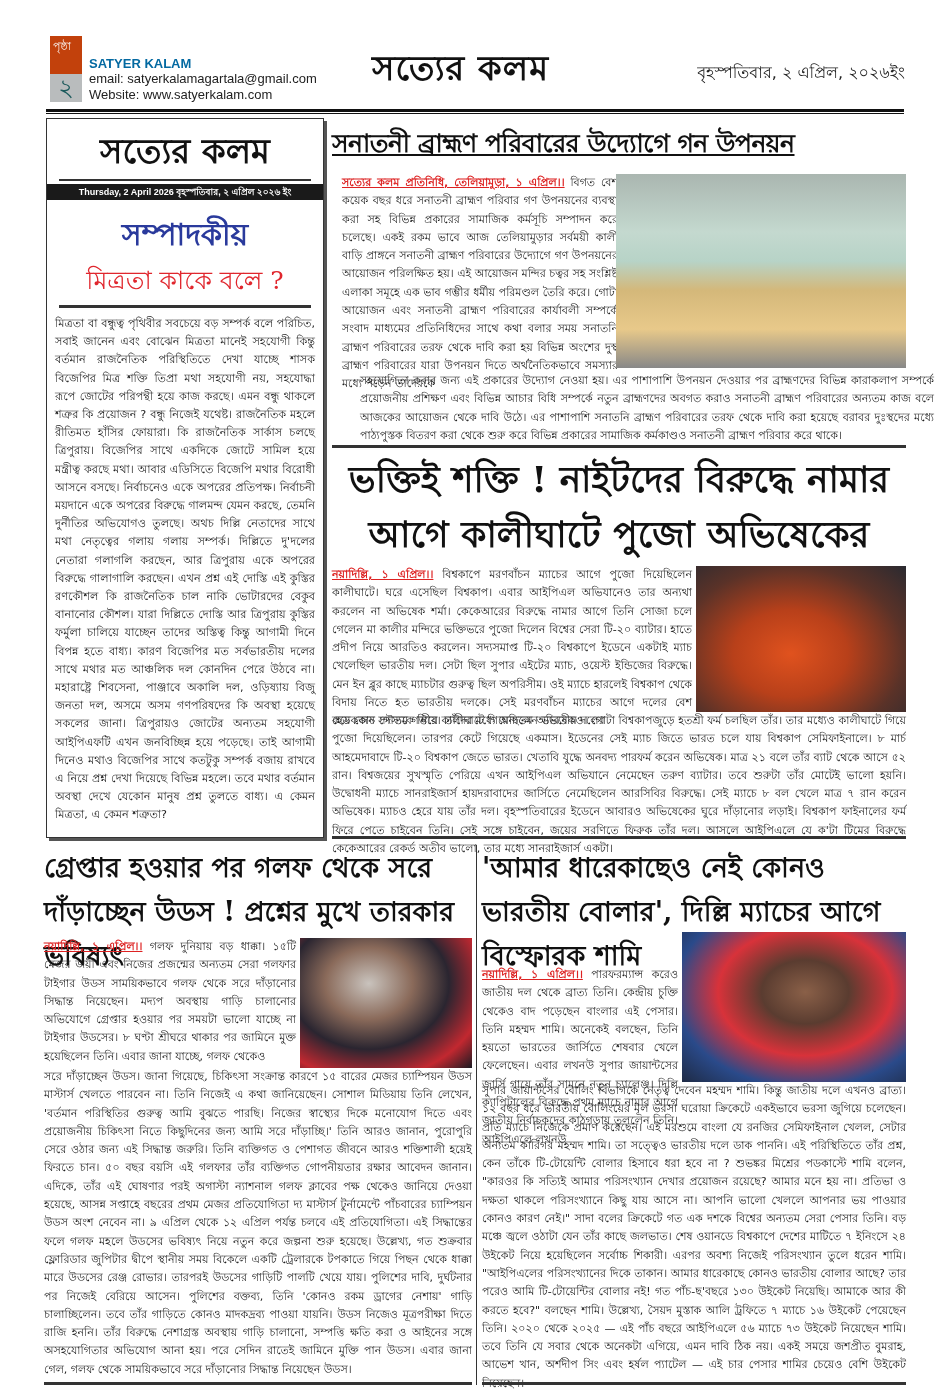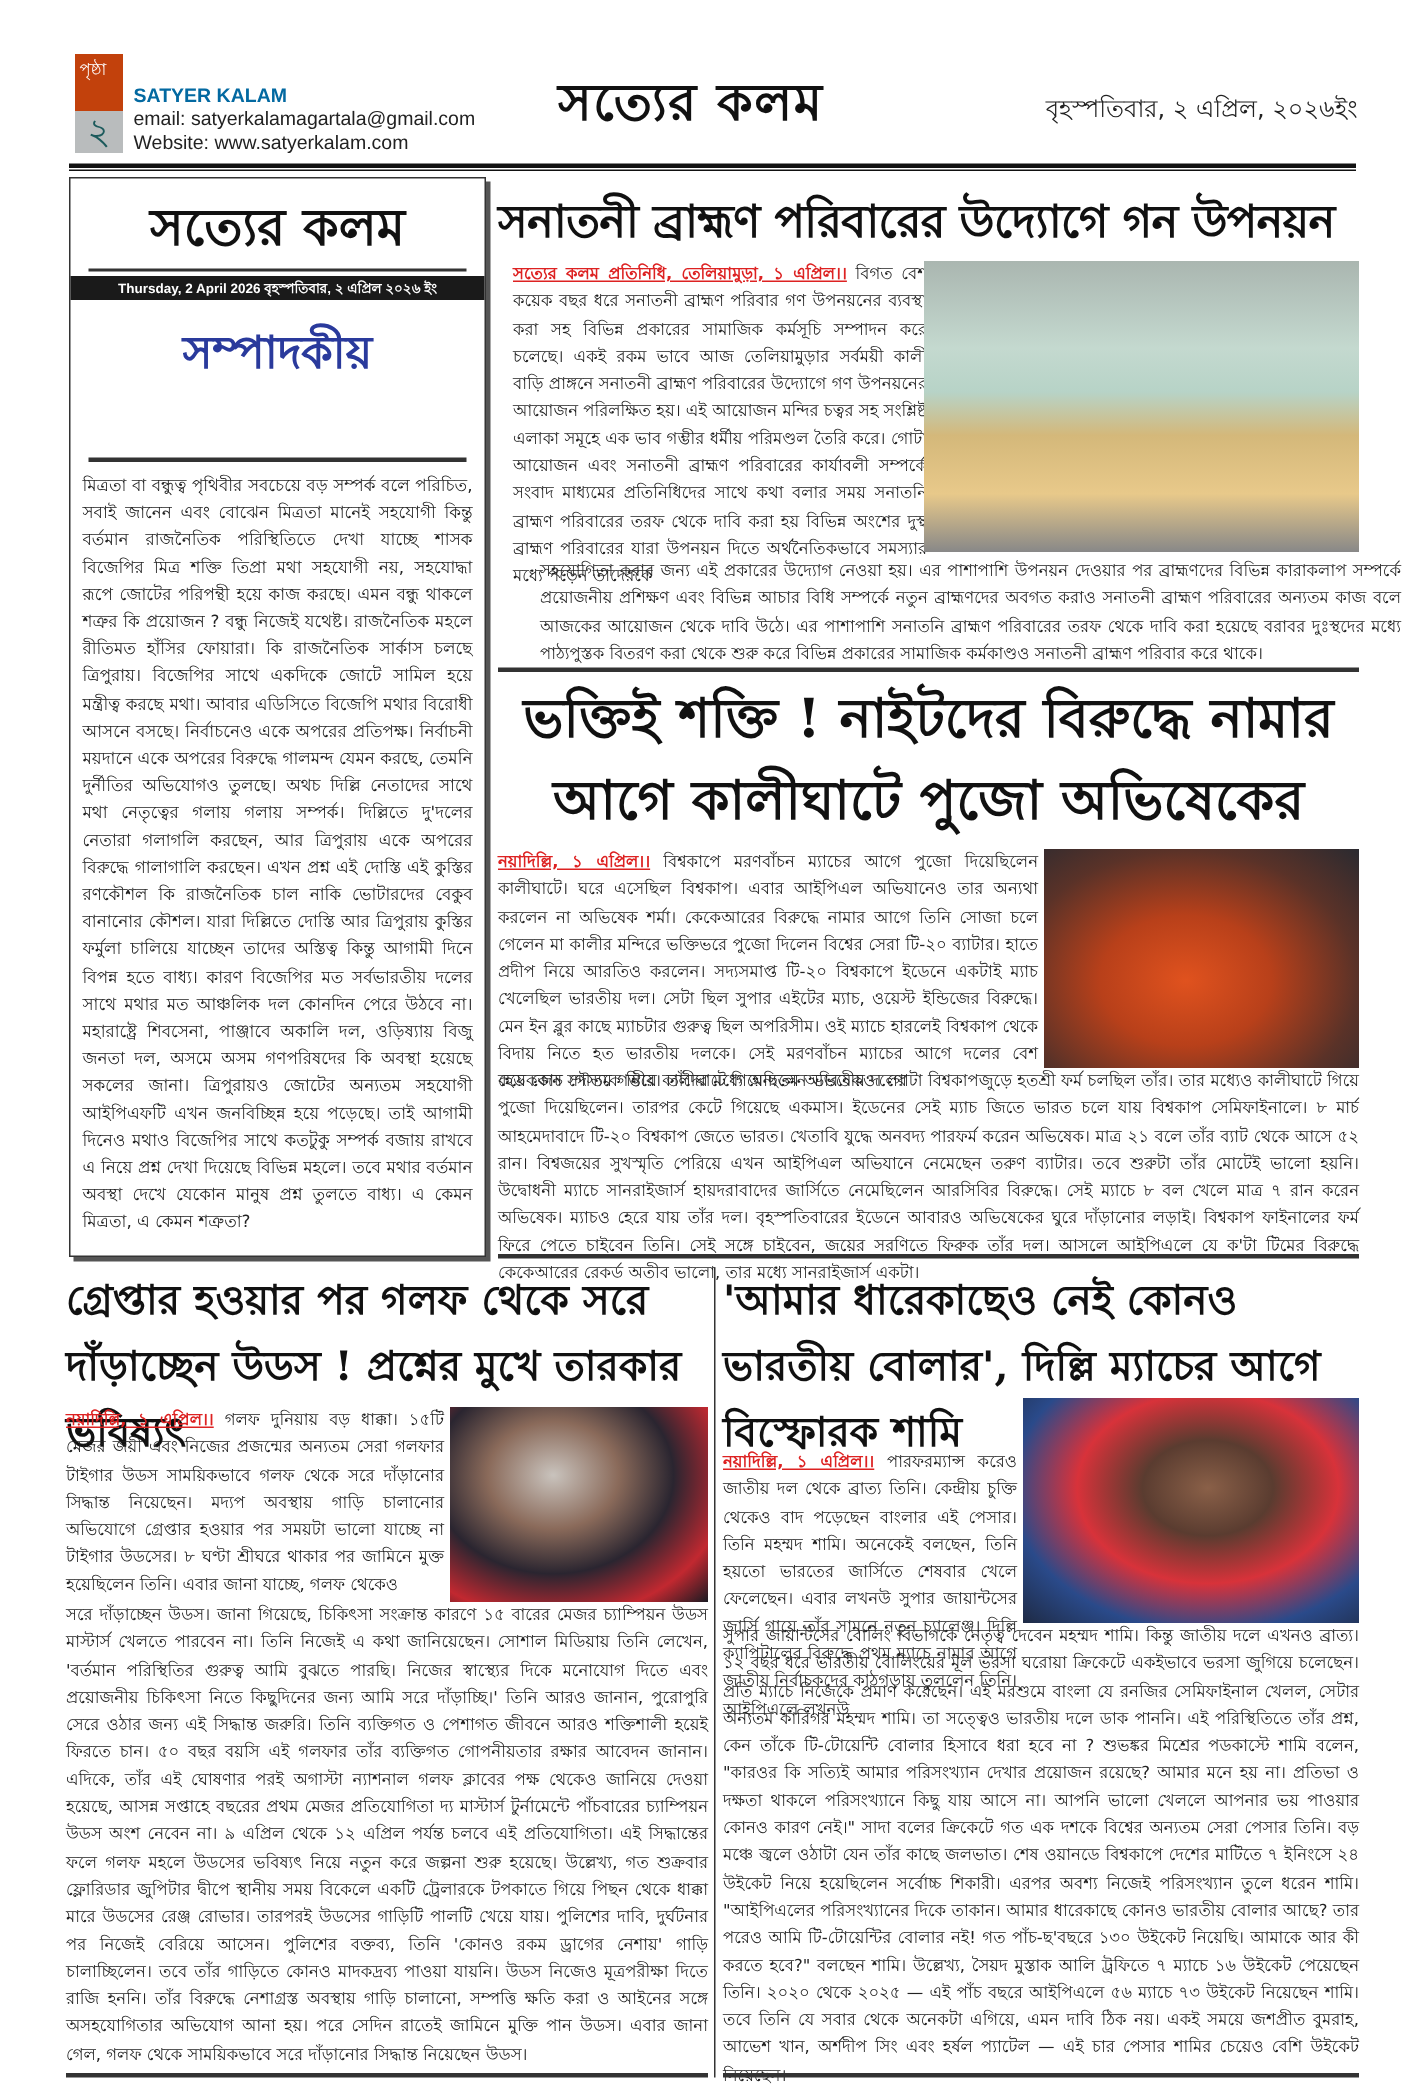--- a/index.html
+++ b/index.html
@@ -27,21 +27,21 @@
   .ed-rule2 { position:absolute; left:12px; right:12px; top:186px; height:3px; background:#333; }
   .ed-body { position:absolute; left:8px; right:8px; top:196px; font-size:11.2px; line-height:18.2px; text-align:justify; color:#222; }
 
   
   .headline { font-family:"DejaVu Serif", serif; font-weight:bold; color:#111; }
   .byline { color:#d22; text-decoration:underline; font-weight:bold; }
   .body { font-size:11px; line-height:18.3px; text-align:justify; color:#222; }
   .hr { height:3px; background:#333; }
   .photo { overflow:hidden; }
 
-  .a1-head { left:332px; top:124px; width:574px; font-size:30px; letter-spacing:-0.5px; white-space:nowrap; }
+  .a1-head { left:332px; top:124px; width:574px; font-size:25px; letter-spacing:-0.5px; white-space:nowrap;text-decoration:underline; }
   .a1-text-top { left:332px; top:174px; width:276px;margin-left:10px; }
   .a1-photo { left:616px; top:174px; width:290px; height:194px; background:linear-gradient(180deg,#aab6b0 0%,#c4d9cf 30%,#b7d3c7 45%,#d4b87a 60%,#e8c98a 80%,#888 100%); }
   .a1-text-bot { left:332px; top:372px; width:574px;margin-left:28px; }
   .a1-rule { left:332px; top:445px; width:574px; }
 
   .a2-head { left:332px; top:452px; width:574px; font-size:36px; line-height:55px; text-align:center; }
   .a2-text-top { left:332px; top:566px; width:360px; }
   .a2-photo { left:696px; top:566px; width:210px; height:146px; background:radial-gradient(ellipse at 45% 60%, #e0521e 0%, #b8401a 35%, #5a3228 70%, #2a2a30 100%); }
   .a2-text-bot { left:332px; top:712px; width:574px; }
   .a2-rule { left:332px; top:836px; width:574px; }
@@ -75,20 +75,21 @@
 <div class="abs mast-title">সত্যের কলম</div>
 <div class="abs mast-date">বৃহস্পতিবার, ২ এপ্রিল, ২০২৬ইং</div>
 <div class="abs rule-top"></div>
 <div class="abs rule-top2"></div>
 
 <div class="abs ed-box">
   <div class="ed-title">সত্যের কলম</div>
   <div class="ed-rule"></div>
   <div class="ed-datebar">Thursday, 2 April  2026  বৃহস্পতিবার, ২ এপ্রিল ২০২৬ ইং</div>
   <div class="ed-head">সম্পাদকীয়</div>
+  <div class="ed-sub">মিত্রতা কাকে বলে ?</div>
   <div class="ed-rule2"></div>
   <div class="ed-body">মিত্রতা বা বন্ধুত্ব পৃথিবীর সবচেয়ে বড় সম্পর্ক বলে পরিচিত, সবাই জানেন এবং বোঝেন মিত্রতা মানেই সহযোগী কিন্তু বর্তমান রাজনৈতিক পরিস্থিতিতে দেখা যাচ্ছে শাসক বিজেপির মিত্র শক্তি তিপ্রা মথা সহযোগী নয়, সহযোদ্ধা রূপে জোটের পরিপন্থী হয়ে কাজ করছে। এমন বন্ধু থাকলে শত্রুর কি প্রয়োজন ? বন্ধু নিজেই যথেষ্ট। রাজনৈতিক মহলে রীতিমত হাঁসির ফোয়ারা। কি রাজনৈতিক সার্কাস চলছে ত্রিপুরায়। বিজেপির সাথে একদিকে জোটে সামিল হয়ে মন্ত্রীত্ব করছে মথা। আবার এডিসিতে বিজেপি মথার বিরোধী আসনে বসছে। নির্বাচনেও একে অপরের প্রতিপক্ষ। নির্বাচনী ময়দানে একে অপরের বিরুদ্ধে গালমন্দ যেমন করছে, তেমনি দুর্নীতির অভিযোগও তুলছে। অথচ দিল্লি নেতাদের সাথে মথা নেতৃত্বের গলায় গলায় সম্পর্ক। দিল্লিতে দু'দলের নেতারা গলাগলি করছেন, আর ত্রিপুরায় একে অপরের বিরুদ্ধে গালাগালি করছেন। এখন প্রশ্ন এই দোস্তি এই কুস্তির রণকৌশল কি রাজনৈতিক চাল নাকি ভোটারদের বেকুব বানানোর কৌশল। যারা দিল্লিতে দোস্তি আর ত্রিপুরায় কুস্তির ফর্মুলা চালিয়ে যাচ্ছেন তাদের অস্তিত্ব কিন্তু আগামী দিনে বিপন্ন হতে বাধ্য। কারণ বিজেপির মত সর্বভারতীয় দলের সাথে মথার মত আঞ্চলিক দল কোনদিন পেরে উঠবে না। মহারাষ্ট্রে শিবসেনা, পাঞ্জাবে অকালি দল, ওড়িষ্যায় বিজু জনতা দল, অসমে অসম গণপরিষদের কি অবস্থা হয়েছে সকলের জানা। ত্রিপুরায়ও জোটের অন্যতম সহযোগী আইপিএফটি এখন জনবিচ্ছিন্ন হয়ে পড়েছে। তাই আগামী দিনেও মথাও বিজেপির সাথে কতটুকু সম্পর্ক বজায় রাখবে এ নিয়ে প্রশ্ন দেখা দিয়েছে বিভিন্ন মহলে। তবে মথার বর্তমান অবস্থা দেখে যেকোন মানুষ প্রশ্ন তুলতে বাধ্য। এ কেমন মিত্রতা, এ কেমন শত্রুতা?</div>
 </div>
 
 <div class="abs headline a1-head">সনাতনী ব্রাহ্মণ পরিবারের উদ্যোগে গন উপনয়ন</div>
 <div class="abs body a1-text-top">
   <span class="byline">সত্যের কলম প্রতিনিধি, তেলিয়ামুড়া, ১ এপ্রিল।।</span><span> বিগত বেশ কয়েক বছর ধরে সনাতনী ব্রাহ্মণ পরিবার গণ উপনয়নের ব্যবস্থা করা সহ বিভিন্ন প্রকারের সামাজিক কর্মসূচি সম্পাদন করে চলেছে। একই রকম ভাবে আজ তেলিয়ামুড়ার সর্বময়ী কালী বাড়ি প্রাঙ্গনে সনাতনী ব্রাহ্মণ পরিবারের উদ্যোগে গণ উপনয়নের আয়োজন পরিলক্ষিত হয়। এই আয়োজন মন্দির চত্বর সহ সংশ্লিষ্ট এলাকা সমূহে এক ভাব গম্ভীর ধর্মীয় পরিমণ্ডল তৈরি করে। গোটা আয়োজন এবং সনাতনী ব্রাহ্মণ পরিবারের কার্যাবলী সম্পর্কে সংবাদ মাধ্যমের প্রতিনিধিদের সাথে কথা বলার সময় সনাতনি ব্রাহ্মণ পরিবারের তরফ থেকে দাবি করা হয় বিভিন্ন অংশের দুস্থ ব্রাহ্মণ পরিবারের যারা উপনয়ন দিতে অর্থনৈতিকভাবে সমস্যার মধ্যে পড়েন তাদেরকে</span>
 </div>
 <div class="abs photo a1-photo"></div>
 <div class="abs body a1-text-bot">সহযোগিতা করার জন্য এই প্রকারের উদ্যোগ নেওয়া হয়। এর পাশাপাশি উপনয়ন দেওয়ার পর ব্রাহ্মণদের বিভিন্ন কারাকলাপ সম্পর্কে প্রয়োজনীয় প্রশিক্ষণ এবং বিভিন্ন আচার বিধি সম্পর্কে নতুন ব্রাহ্মণদের অবগত করাও সনাতনী ব্রাহ্মণ পরিবারের অন্যতম কাজ বলে আজকের আয়োজন থেকে দাবি উঠে। এর পাশাপাশি সনাতনি ব্রাহ্মণ পরিবারের তরফ থেকে দাবি করা হয়েছে বরাবর দুঃস্থদের মধ্যে পাঠ্যপুস্তক বিতরণ করা থেকে শুরু করে বিভিন্ন প্রকারের সামাজিক কর্মকাণ্ডও সনাতনী ব্রাহ্মণ পরিবার করে থাকে।</div>

